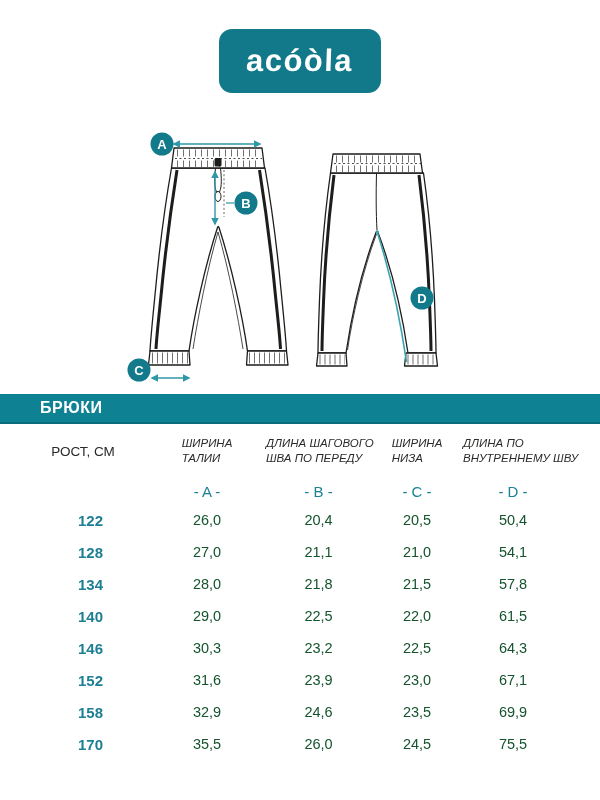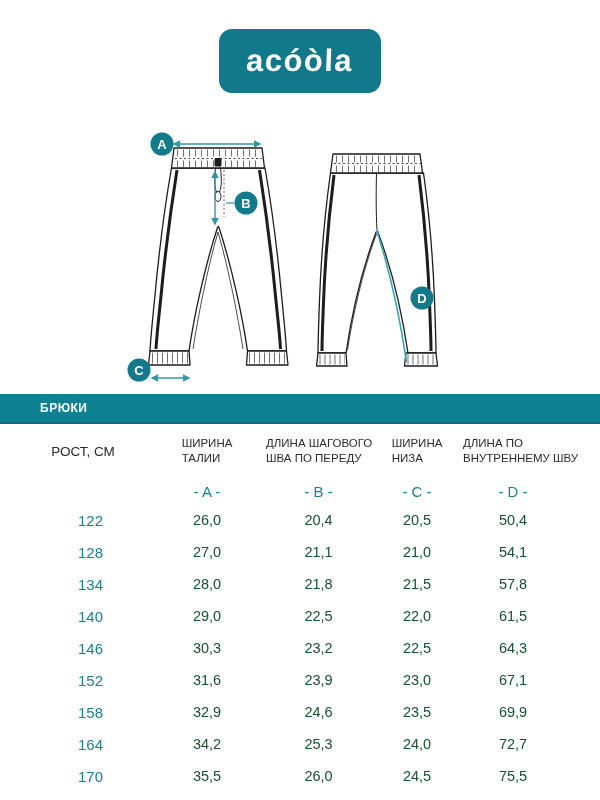--- a/index.html
+++ b/index.html
@@ -19,37 +19,37 @@
   }
   
   .diagram{position:absolute;top:120px;left:0;width:600px;height:275px;}
   
   .band{
     position:absolute;top:394px;left:0;width:600px;height:28px;
     background:#0e8193;border-bottom:2px solid #0b6b7c;
   }
   .band span{
     display:block;padding-left:40px;line-height:28px;color:#ffffff;
-    font-size:12px;font-weight:bold;letter-spacing:.5px;
+    font-size:16px;font-weight:bold;letter-spacing:.5px;
   }
   
   table.size-table{
     position:absolute;top:424px;left:18px;width:545px;
     border-collapse:collapse;table-layout:fixed;
   }
   table.size-table th, table.size-table td{
     padding:0;text-align:center;vertical-align:middle;
   }
   tr.hdr-row th{height:54px;font-weight:normal;color:#2b2a29;}
   .hdr{display:inline-block;text-align:left;}
-  .hdr .l{display:block;font-size:11.5px;line-height:1.3;white-space:nowrap;color:#2b2a29;}
+  .hdr .l{display:block;font-size:11.5px;line-height:1.3;white-space:nowrap;color:#2b2a29;font-style:italic;}
   .hdr-height{font-size:13.5px;white-space:nowrap;color:#2b2a29;}
   tr.letter-row td{height:26px;color:#1b8294;font-size:15px;}
   tbody td{height:32px;font-size:14.5px;color:#14532d;}
-  tbody td.size-col, td.size-col{color:#1d7f93;font-size:15px;padding-left:15px;}
+  tbody td.size-col, td.size-col{color:#1d7f93;font-size:15px;padding-left:15px;font-weight:bold;}
   tr.letter-row td.size-col{padding-left:15px;}
 </style>
 </head>
 <body>
 
 <div class="page">
 
   <div class="logo">
     <span>acóòla</span>
   </div>
@@ -239,27 +239,20 @@
           <td>67,1</td>
         </tr>
         <tr>
           <td class="size-col">158</td>
           <td>32,9</td>
           <td>24,6</td>
           <td>23,5</td>
           <td>69,9</td>
         </tr>
         <tr>
-          <td class="size-col">164</td>
-          <td>34,2</td>
-          <td>25,3</td>
-          <td>24,0</td>
-          <td>72,7</td>
-        </tr>
-        <tr>
           <td class="size-col">170</td>
           <td>35,5</td>
           <td>26,0</td>
           <td>24,5</td>
           <td>75,5</td>
         </tr>
       </tbody>
   </table>
 
 </div>

